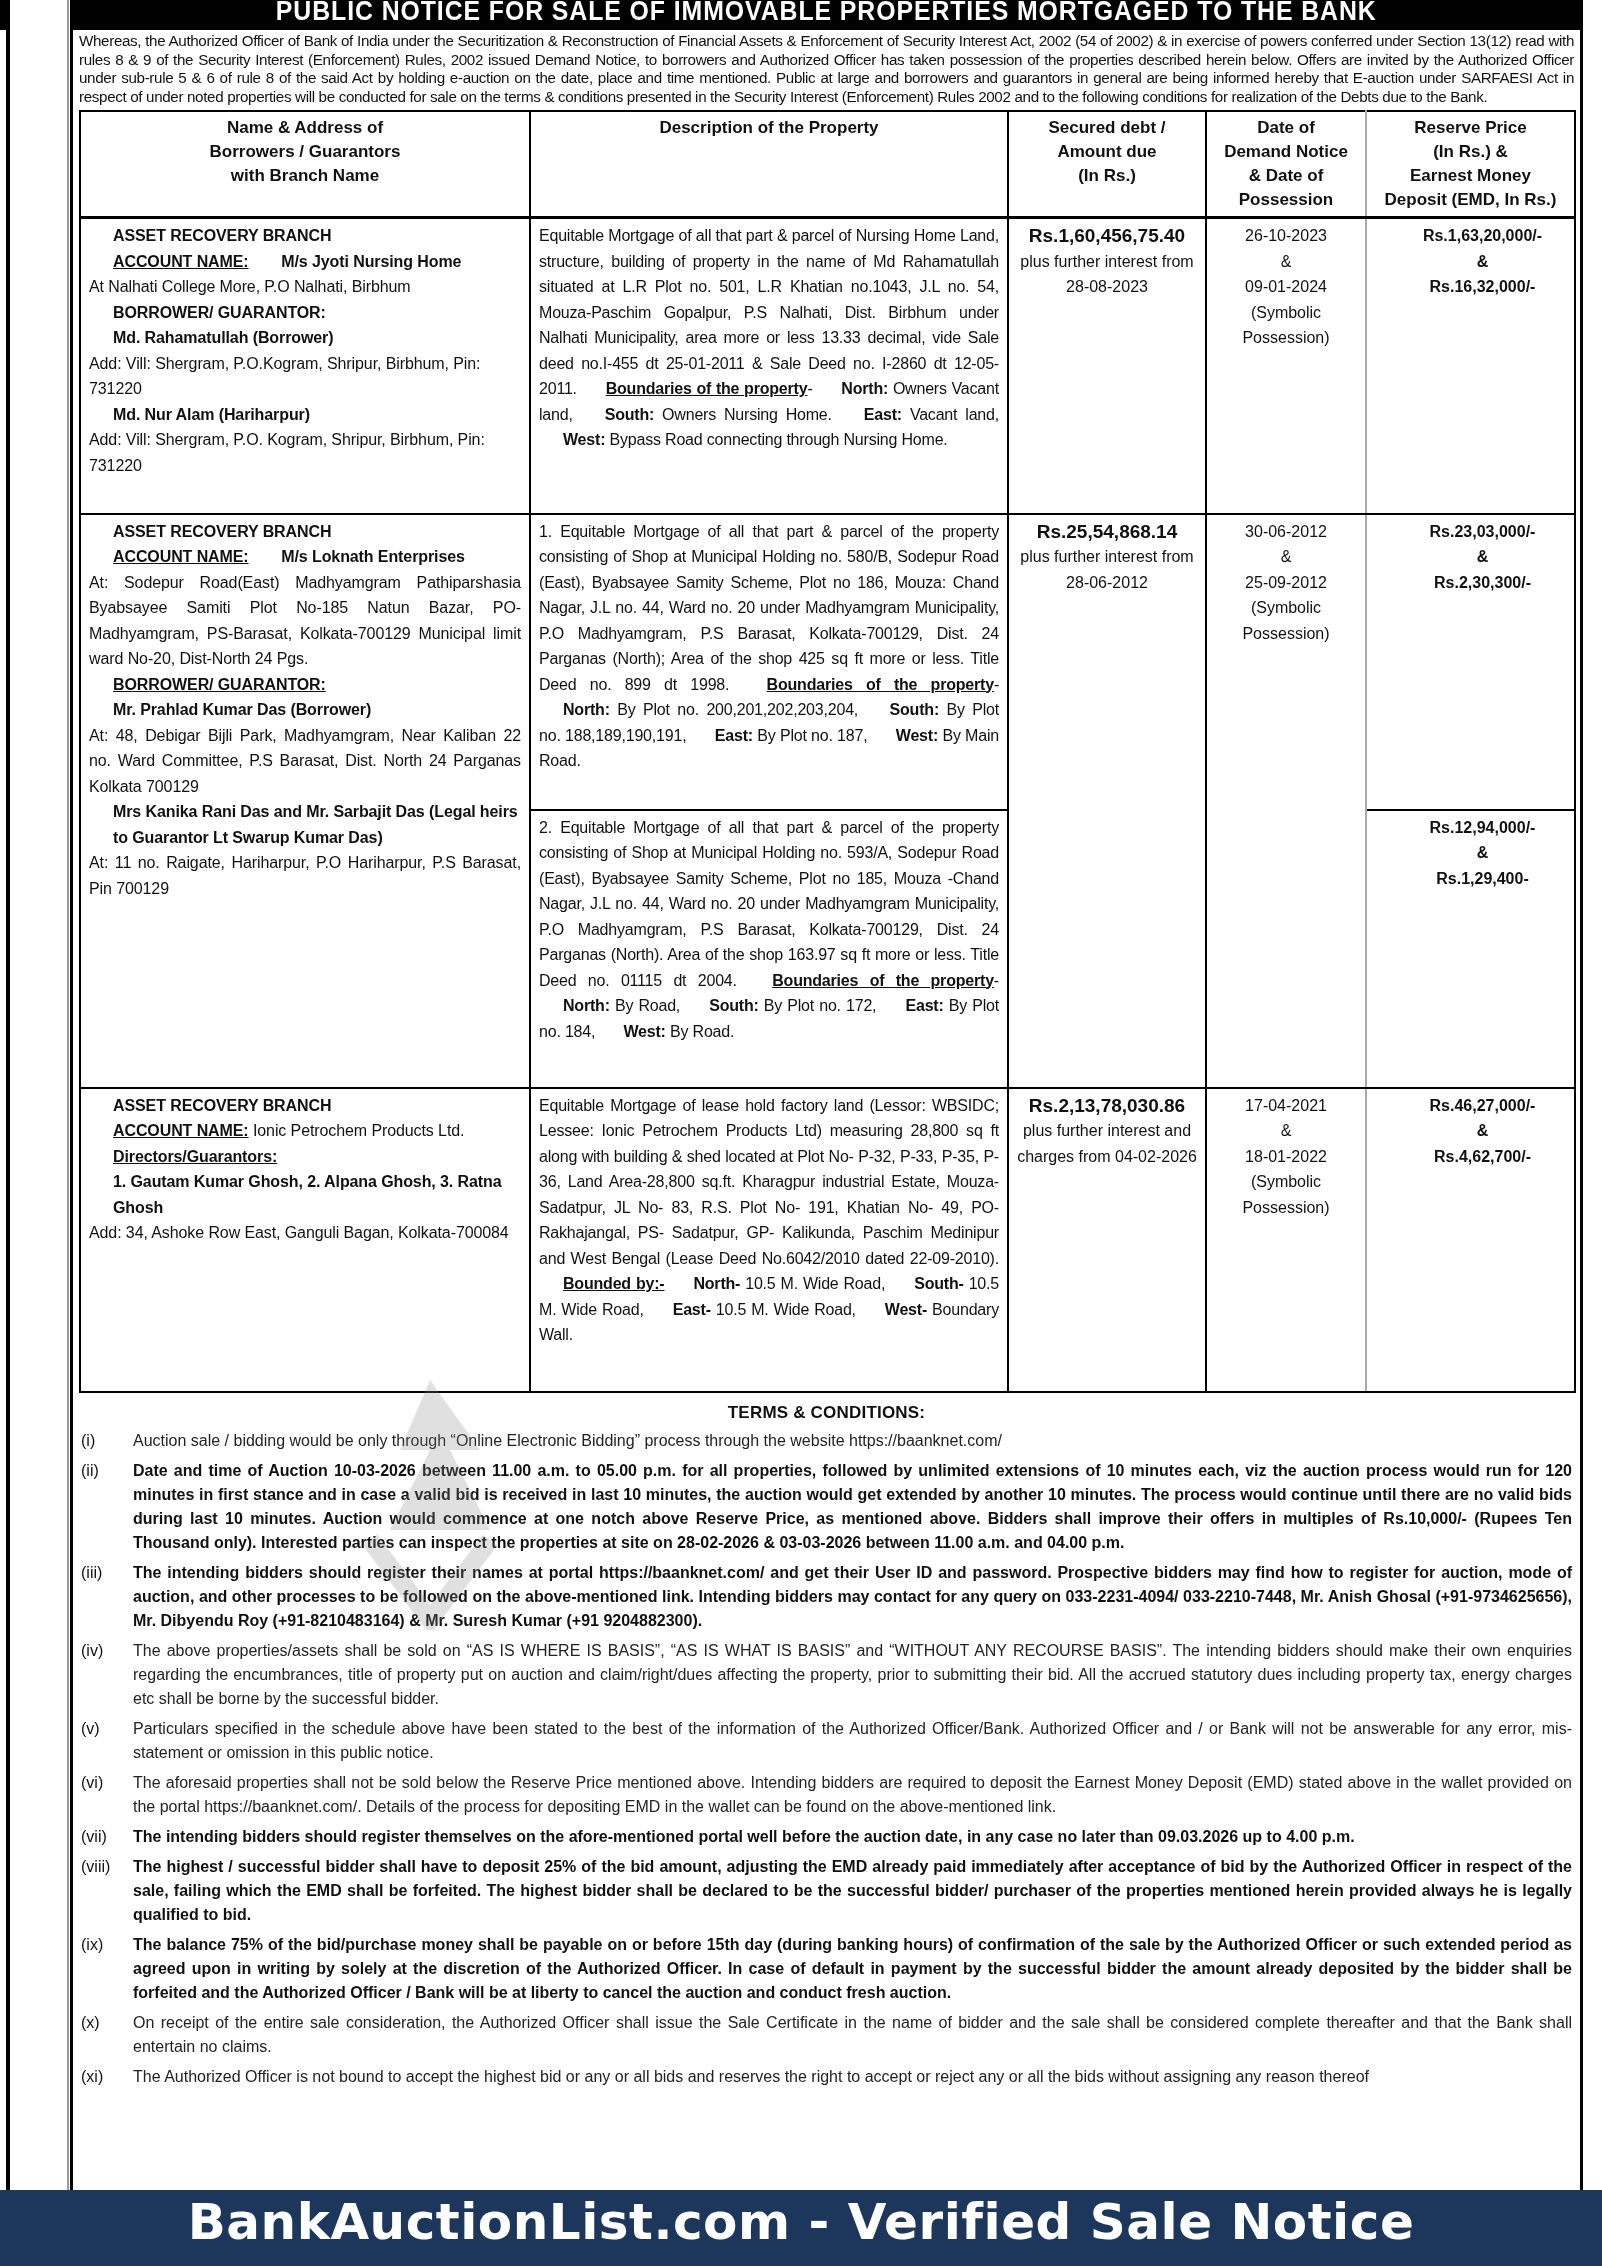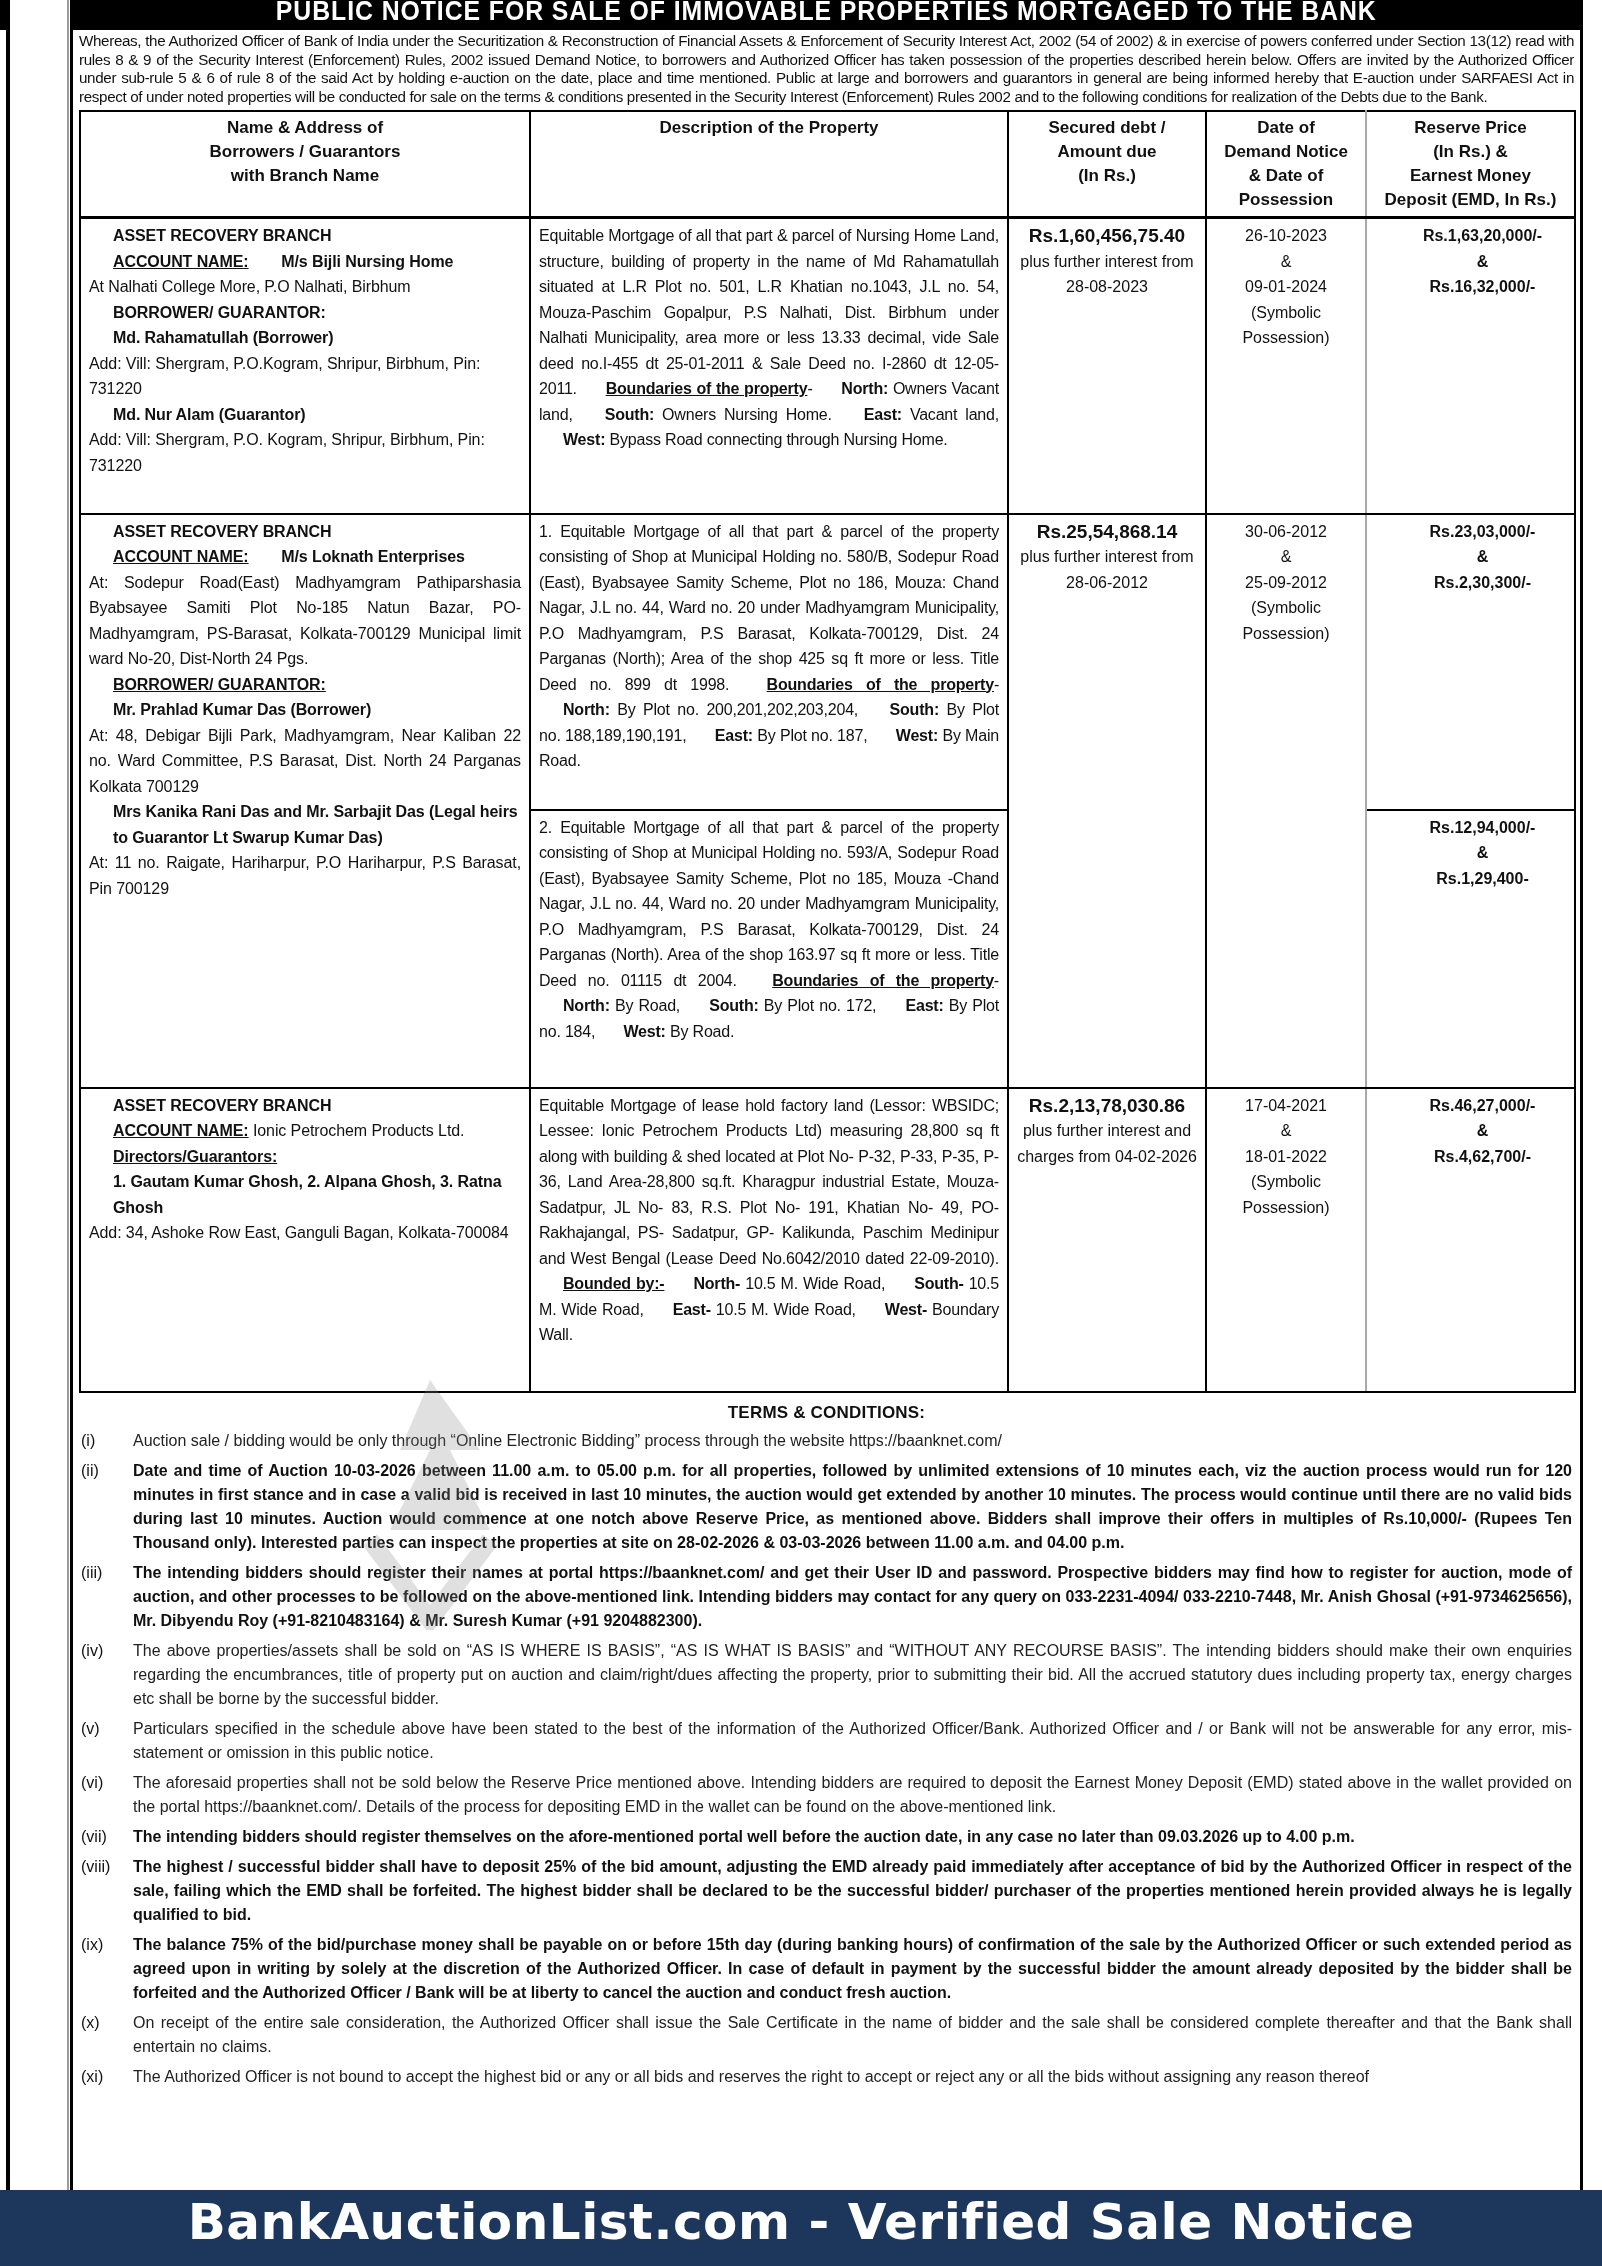--- a/index.html
+++ b/index.html
@@ -121,26 +121,26 @@
           <span class="blk">Earnest Money</span>
           <span class="blk">Deposit (EMD, In Rs.)</span>
         </th>
       </tr>
     </thead>
     <tbody>
 
       <tr style="height:296px">
         <td class="party">
           <span class="blk b">ASSET RECOVERY BRANCH</span>
-          <span class="blk"><span class="b u">ACCOUNT NAME:</span>&nbsp; <span class="b">M/s Bijli Nursing Home</span></span>
+          <span class="blk"><span class="b u">ACCOUNT NAME:</span>&nbsp; <span class="b">M/s Jyoti Nursing Home</span></span>
           <span class="blk">At Nalhati College More, P.O Nalhati, Birbhum</span>
           <span class="blk b">BORROWER/ GUARANTOR:</span>
           <span class="blk b">Md. Rahamatullah (Borrower)</span>
           <span class="blk">Add: Vill: Shergram, P.O.Kogram, Shripur, Birbhum, Pin: 731220</span>
-          <span class="blk b">Md. Nur Alam (Guarantor)</span>
+          <span class="blk b">Md. Nur Alam (Hariharpur)</span>
           <span class="blk">Add: Vill: Shergram, P.O. Kogram, Shripur, Birbhum, Pin: 731220</span>
         </td>
         <td class="desc">
           <span>Equitable Mortgage of all that part &amp; parcel of Nursing Home Land, structure, building of property in the name of Md Rahamatullah situated at L.R Plot no. 501, L.R Khatian no.1043, J.L no. 54, Mouza-Paschim Gopalpur, P.S Nalhati, Dist. Birbhum under Nalhati Municipality, area more or less 13.33 decimal, vide Sale deed no.I-455 dt 25-01-2011 &amp; Sale Deed no. I-2860 dt 12-05-2011.</span>
           <span class="b u">Boundaries of the property</span>-
           <span class="b">North:</span>
           <span>Owners Vacant land,</span>
           <span class="b">South:</span>
           <span>Owners Nursing Home.</span>
           <span class="b">East:</span>

